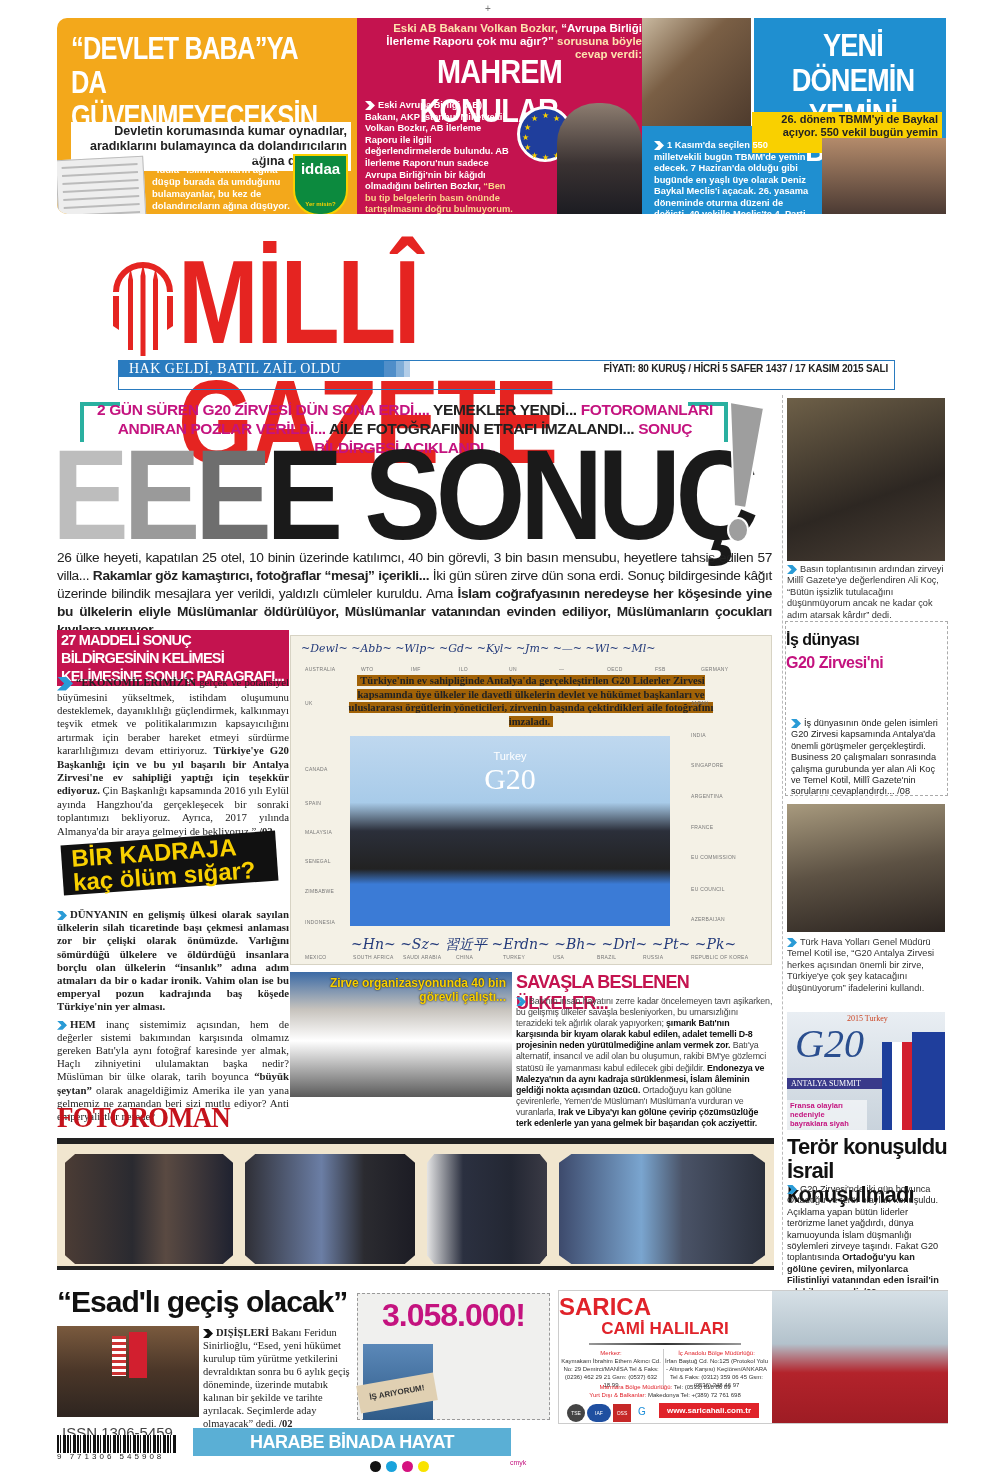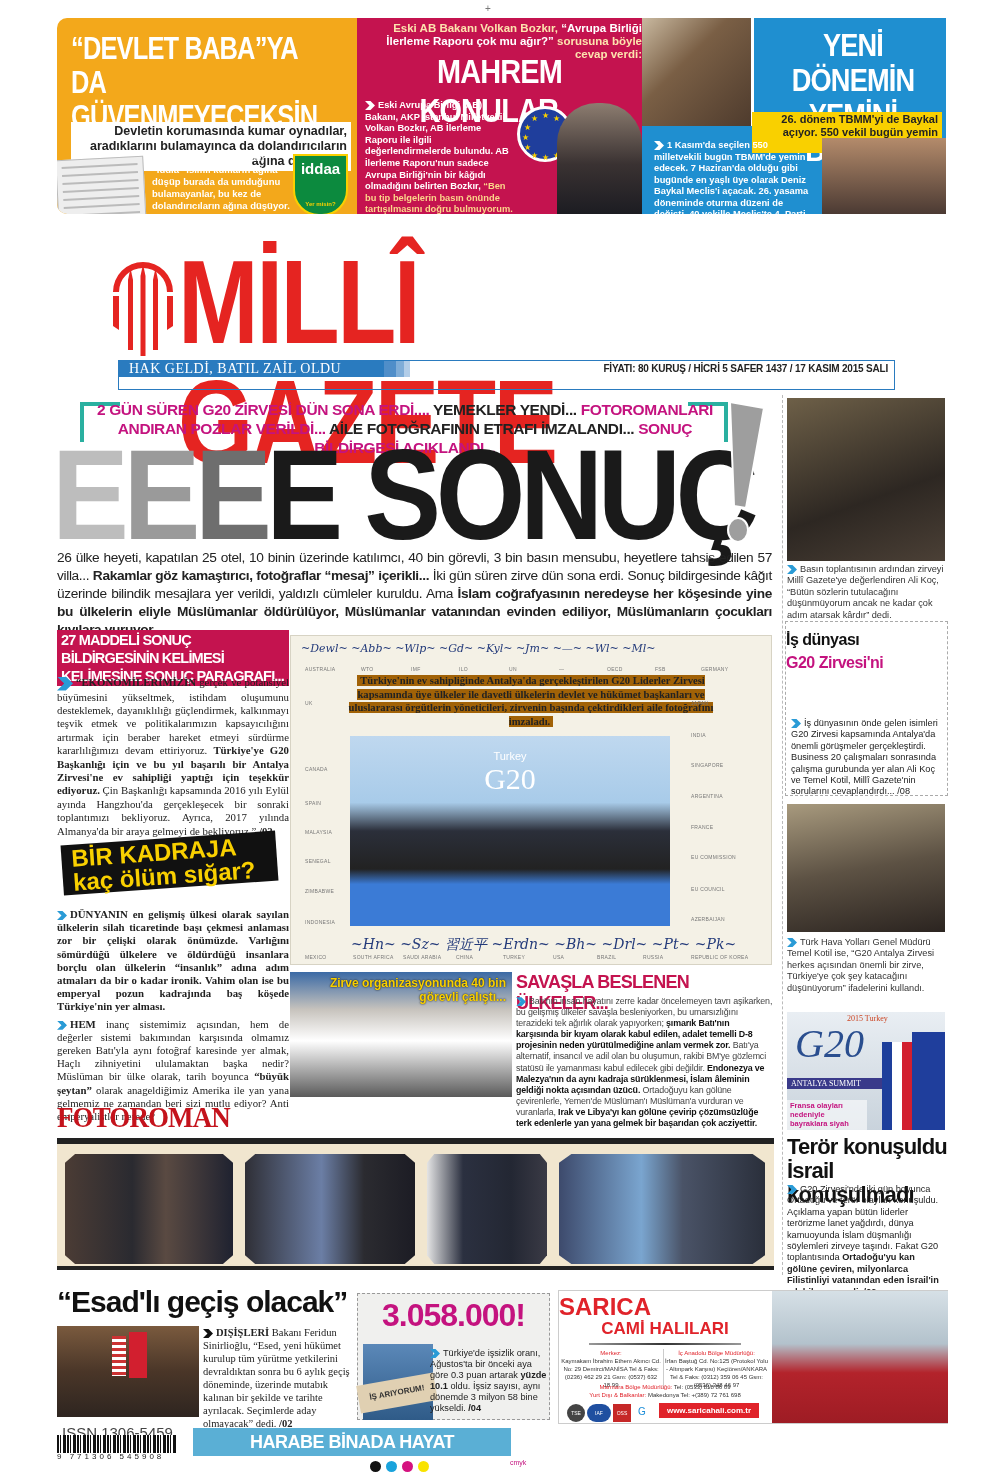--- a/index.html
+++ b/index.html
@@ -264,21 +264,21 @@
 <div class="abs" id="dinner">
   <div class="cap">Zirve organizasyonunda 40 bin görevli çalıştı...</div>
 </div>
 <div class="abs" id="savas-head">SAVAŞLA BESLENEN ÜLKELER...</div>
 <div class="abs" id="savas-text">
   <span class="arrow"></span><span>Batı'nın insan hayatını zerre kadar öncelemeyen tavrı aşikarken, bu gelişmiş ülkeler savaşla besleniyorken, bu umarsızlığını terazideki tek ağırlık olarak yapıyorken; </span><b>şımarık Batı'nın karşısında bir kıyam olarak kabul edilen, adalet temelli D-8 projesinin neden yürütülmediğine anlam vermek zor.</b><span> Batı'ya alternatif, insancıl ve adil olan bu oluşumun, rakibi BM'ye gözlemci statüsü ile yamanması kabul edilecek gibi değildir. </span><b>Endonezya ve Malezya'nın da aynı kadraja sürüklenmesi, İslam âleminin geldiği nokta açısından üzücü.</b><span> Ortadoğuyu kan gölüne çevirenlerle, Yemen'de Müslüman'ı Müslüman'a vurduran ve vuranlarla, </span><b>Irak ve Libya'yı kan gölüne çevirip çözümsüzlüğe terk edenlerle yan yana gelmek bir başarıdan çok acziyettir.</b>
 </div>
 
 <div class="abs" style="left:782px;top:395px;width:1px;height:880px;border-left:1px dashed #bbb"></div>
 <div class="abs" id="rc-photo1"></div>
-<div class="abs rc-cap" style="left:787px;top:564px;width:160px"><span class="arrow k"></span><span>Basın toplantısının ardından zirveyi Millî Gazete'ye değerlendiren Ali Koç, “Bütün sözlerin tutulacağını düşünmüyorum ancak ne kadar çok adım atarsak kârdır” dedi.</span></div>
+<div class="abs rc-cap" style="left:787px;top:564px;width:160px"><span class="arrow k"></span><span>Basın toplantısının ardından zirveyi Millî Gazete'ye değerlendiren Ali Koç, “Bütün işsizlik tutulacağını düşünmüyorum ancak ne kadar çok adım atarsak kârdır” dedi.</span></div>
 <div class="abs" id="rc-box">
   <div class="h1">
       <div>İş dünyası</div>
       <div class="m">G20 Zirvesi'ni</div>
     </div>
   <div class="t"><span class="arrow k"></span><span>İş dünyasının önde gelen isimleri G20 Zirvesi kapsamında Antalya'da önemli görüşmeler gerçekleştirdi. Business 20 çalışmaları sonrasında çalışma gurubunda yer alan Ali Koç ve Temel Kotil, Millî Gazete'nin sorularını cevaplandırdı... /08</span></div>
 </div>
 <div class="abs" id="rc-photo2"></div>
 <div class="abs rc-cap" style="left:787px;top:937px;width:160px"><span class="arrow k"></span><span>Türk Hava Yolları Genel Müdürü Temel Kotil ise, “G20 Antalya Zirvesi herkes açısından önemli bir zirve, Türkiye'ye çok şey katacağını düşünüyorum” ifadelerini kullandı.</span></div>
 <div class="abs" id="rc-photo3">
@@ -308,21 +308,20 @@
 <div class="abs" id="esad-text"><span class="arrow" style="background:#111"></span><b>DIŞİŞLERİ</b><span> Bakanı Feridun Sinirlioğlu, “Esed, yeni hükümet kurulup tüm yürütme yetkilerini devraldıktan sonra bu 6 aylık geçiş döneminde, üzerinde mutabık kalınan bir şekilde ve tarihte ayrılacak. Seçimlerde aday olmayacak” dedi. </span><b>/02</b></div>
 <div class="abs" id="issn">ISSN 1306-5459</div>
 <div class="abs" id="barcode"></div>
 <div class="abs" id="barcode-num">9 771306 545908</div>
 <div class="abs" id="harabe"><span>HARABE BİNADA HAYAT MÜCADELESİ VERİYORLAR</span> <b>/12</b></div>
 
 <div class="abs" id="issiz">
   <div class="n">3.058.000!</div>
   <div class="man"></div>
   <div class="box">İŞ ARIYORUM!</div>
-  <div class="t"><span class="arrow k"></span><span>Türkiye'de işsizlik oranı, Ağustos'ta bir önceki aya göre 0.3 puan artarak </span><b>yüzde 10.1</b><span> oldu. İşsiz sayısı, aynı dönemde 3 milyon 58 bine yükseldi. </span><b>/04</b></div>
 </div>
 
 <div class="abs" id="ad">
   <div class="left">
     <div class="brand">SARICA</div>
     <div class="brand2">CAMİ HALILARI</div>
     <div style="position:absolute;left:30px;top:52px;width:152px;height:2px;background:linear-gradient(90deg,#999,#333,#999)"></div>
     <div class="addr" style="left:2px;top:58px;width:100px">
         <div class="r">Merkez:</div>
         <div>Kaymakam İbrahim Ethem Akıncı Cd. No: 29 Demirci/MANİSA Tel &amp; Faks: (0236) 462 29 21 Gsm: (0537) 632 18 99</div>

